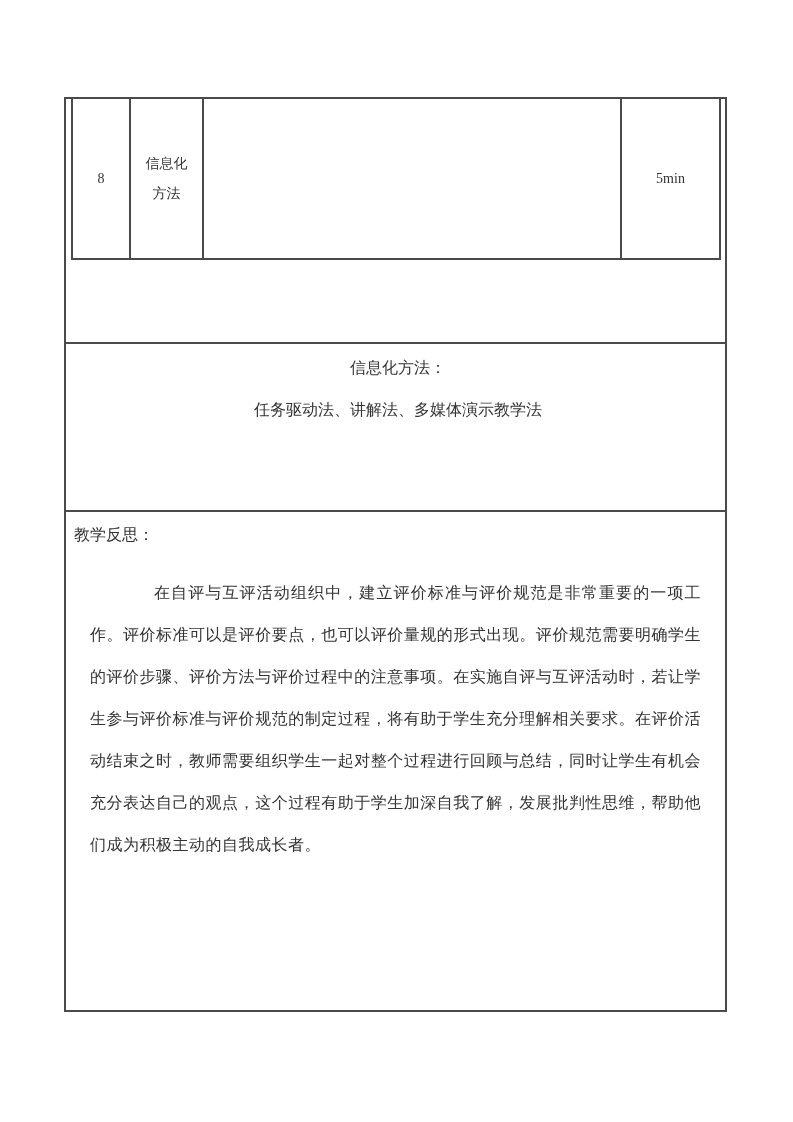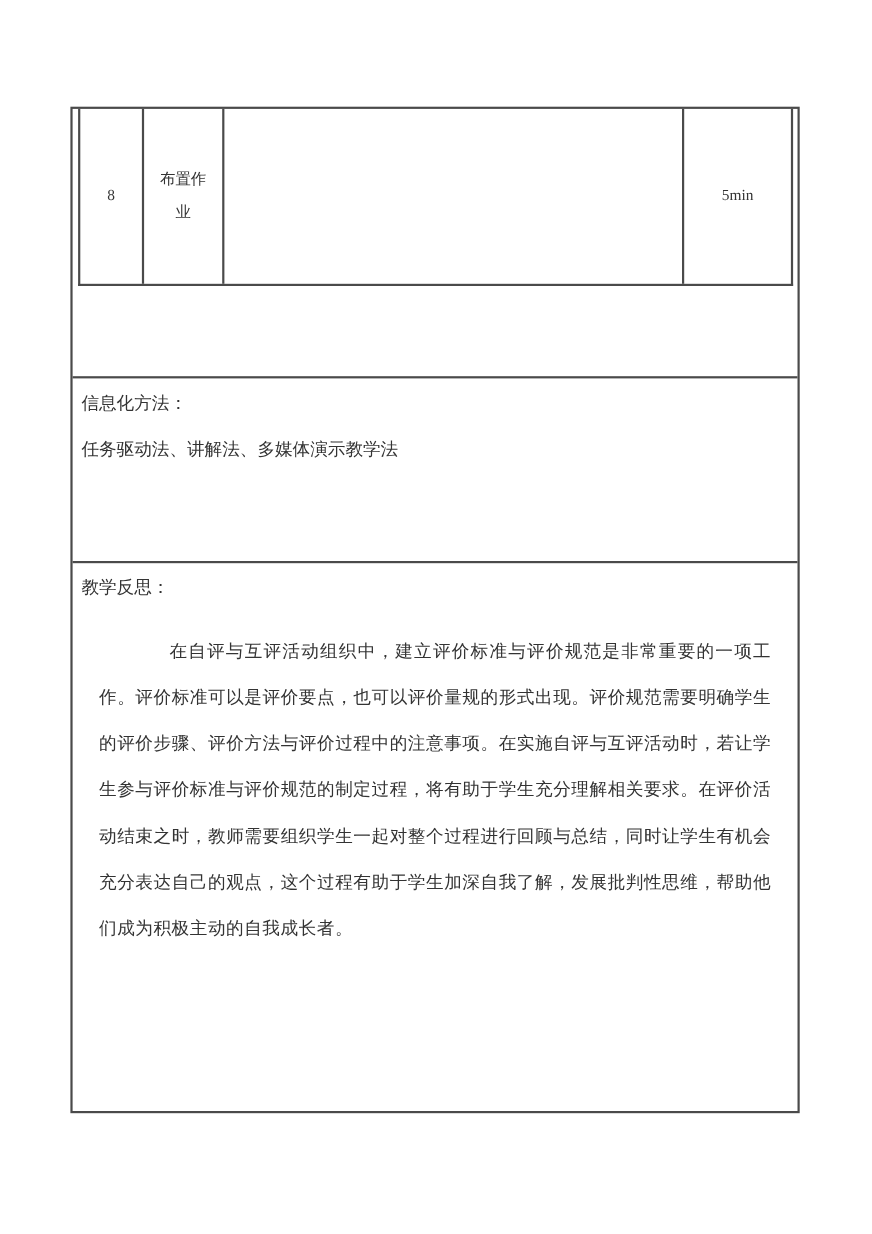--- a/index.html
+++ b/index.html
@@ -50,20 +50,21 @@
   .cell-content{flex:1;border-right:2px solid #4a4a4a;}
   .cell-duration{width:97px;font-family:"Liberation Serif","DejaVu Serif",serif;text-align:right;}
   
   .row-methods{
     height:168px;
     box-sizing:border-box;
     border-bottom:2px solid #4a4a4a;
     padding:3px 3px 0 8px;
     font-size:16px;
     line-height:42px;
+    text-align:center;
   }
   
   .row-reflection{
     flex:1;
     box-sizing:border-box;
     padding:2px 8px 4px 8px;
     font-size:16px;
     line-height:42px;
   }
   .section-label{
@@ -80,21 +81,21 @@
   }
 </style>
 </head>
 <body>
 
 <div class="sheet">
 
   <div class="row-schedule">
     <div class="inner-table">
       <div class="inner-cell cell-number">8</div>
-      <div class="inner-cell cell-activity">布置作业</div>
+      <div class="inner-cell cell-activity">信息化方法</div>
       <div class="inner-cell cell-content"></div>
       <div class="inner-cell cell-duration">5min</div>
     </div>
   </div>
 
   <div class="row-methods">
     <span class="section-label">信息化方法：</span>
     <span class="section-body">任务驱动法、讲解法、多媒体演示教学法</span>
   </div>
 

